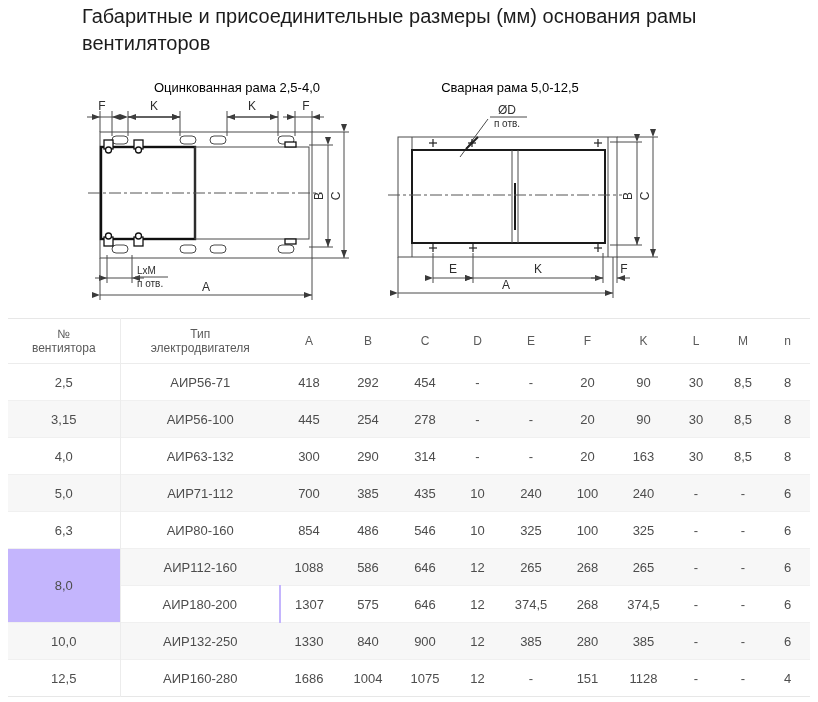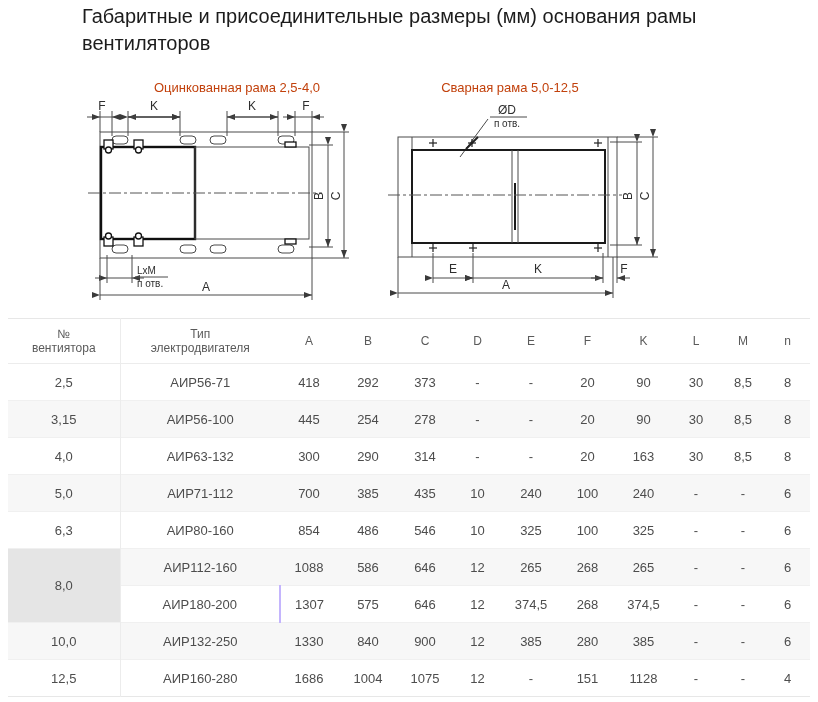--- a/index.html
+++ b/index.html
@@ -5,21 +5,21 @@
   html,body { margin:0; padding:0; background:#fff; }
   body {
     position:relative; width:818px; height:702px; overflow:hidden;
     font-family:"Liberation Sans", sans-serif; color:#333;
   }
   .page-title {
     position:absolute; left:82px; top:3px; width:700px;
     font-size:20px; line-height:27px; font-weight:400; color:#1c1c1c;
   }
   .diagram-title {
-    position:absolute; top:80px; font-size:13px; color:#c2410c; text-align:center;
+    position:absolute; top:80px; font-size:13px; color:#000000; text-align:center;
   }
   .diagram-title.left  { left:107px; width:260px; }
   .diagram-title.right { left:410px; width:200px; }
   svg.diag { position:absolute; overflow:visible; }
   svg.diag text { font-family:"Liberation Sans", sans-serif; font-size:12px; fill:#2e2e2e; }
   svg.diag text.small { font-size:10px; }
   .thin  { stroke:#4a4a4a; stroke-width:1; fill:none; }
   .thick { stroke:#101010; stroke-width:2.4; fill:none; }
   .med   { stroke:#1a1a1a; stroke-width:2; fill:none; }
   .dim   { stroke:#4a4a4a; stroke-width:1; fill:none; }
@@ -35,21 +35,21 @@
     font-weight:400; font-size:12px; color:#5a5a5a; text-align:center;
     height:44px; vertical-align:middle; padding:0 2px;
     border-bottom:1px solid #ececec; white-space:pre-line;
   }
   table.dims td {
     text-align:center; height:36px; vertical-align:middle; padding:0 2px;
     border-top:1px solid #f0f0f0;
   }
   table.dims tbody tr:nth-child(even) { background:#f7f7f7; }
   .col-no-border { border-right:1px solid #ececec; }
-  td.cell-rowspan { background:#e5e5e5; }
+  td.cell-rowspan { background:#c4b5fd; }
   td.motor-border { border-right:2px solid #c4b5fd; }
 </style>
 </head>
 <body>
 
 <div class="page-title">Габаритные и присоединительные размеры (мм) основания рамы вентиляторов</div>
 
 <div class="diagram-title left">Оцинкованная рама 2,5-4,0</div>
 <div class="diagram-title right">Сварная рама 5,0-12,5</div>
 
@@ -256,21 +256,21 @@
       <th>M</th>
       <th>n</th>
     </tr>
   </thead>
   <tbody>
       <tr>
         <td class="col-no-border" rowspan="1">2,5</td>
         <td>АИР56-71</td>
         <td>418</td>
         <td>292</td>
-        <td>373</td>
+        <td>454</td>
         <td>-</td>
         <td>-</td>
         <td>20</td>
         <td>90</td>
         <td>30</td>
         <td>8,5</td>
         <td>8</td>
       </tr>
       <tr>
         <td class="col-no-border" rowspan="1">3,15</td>

